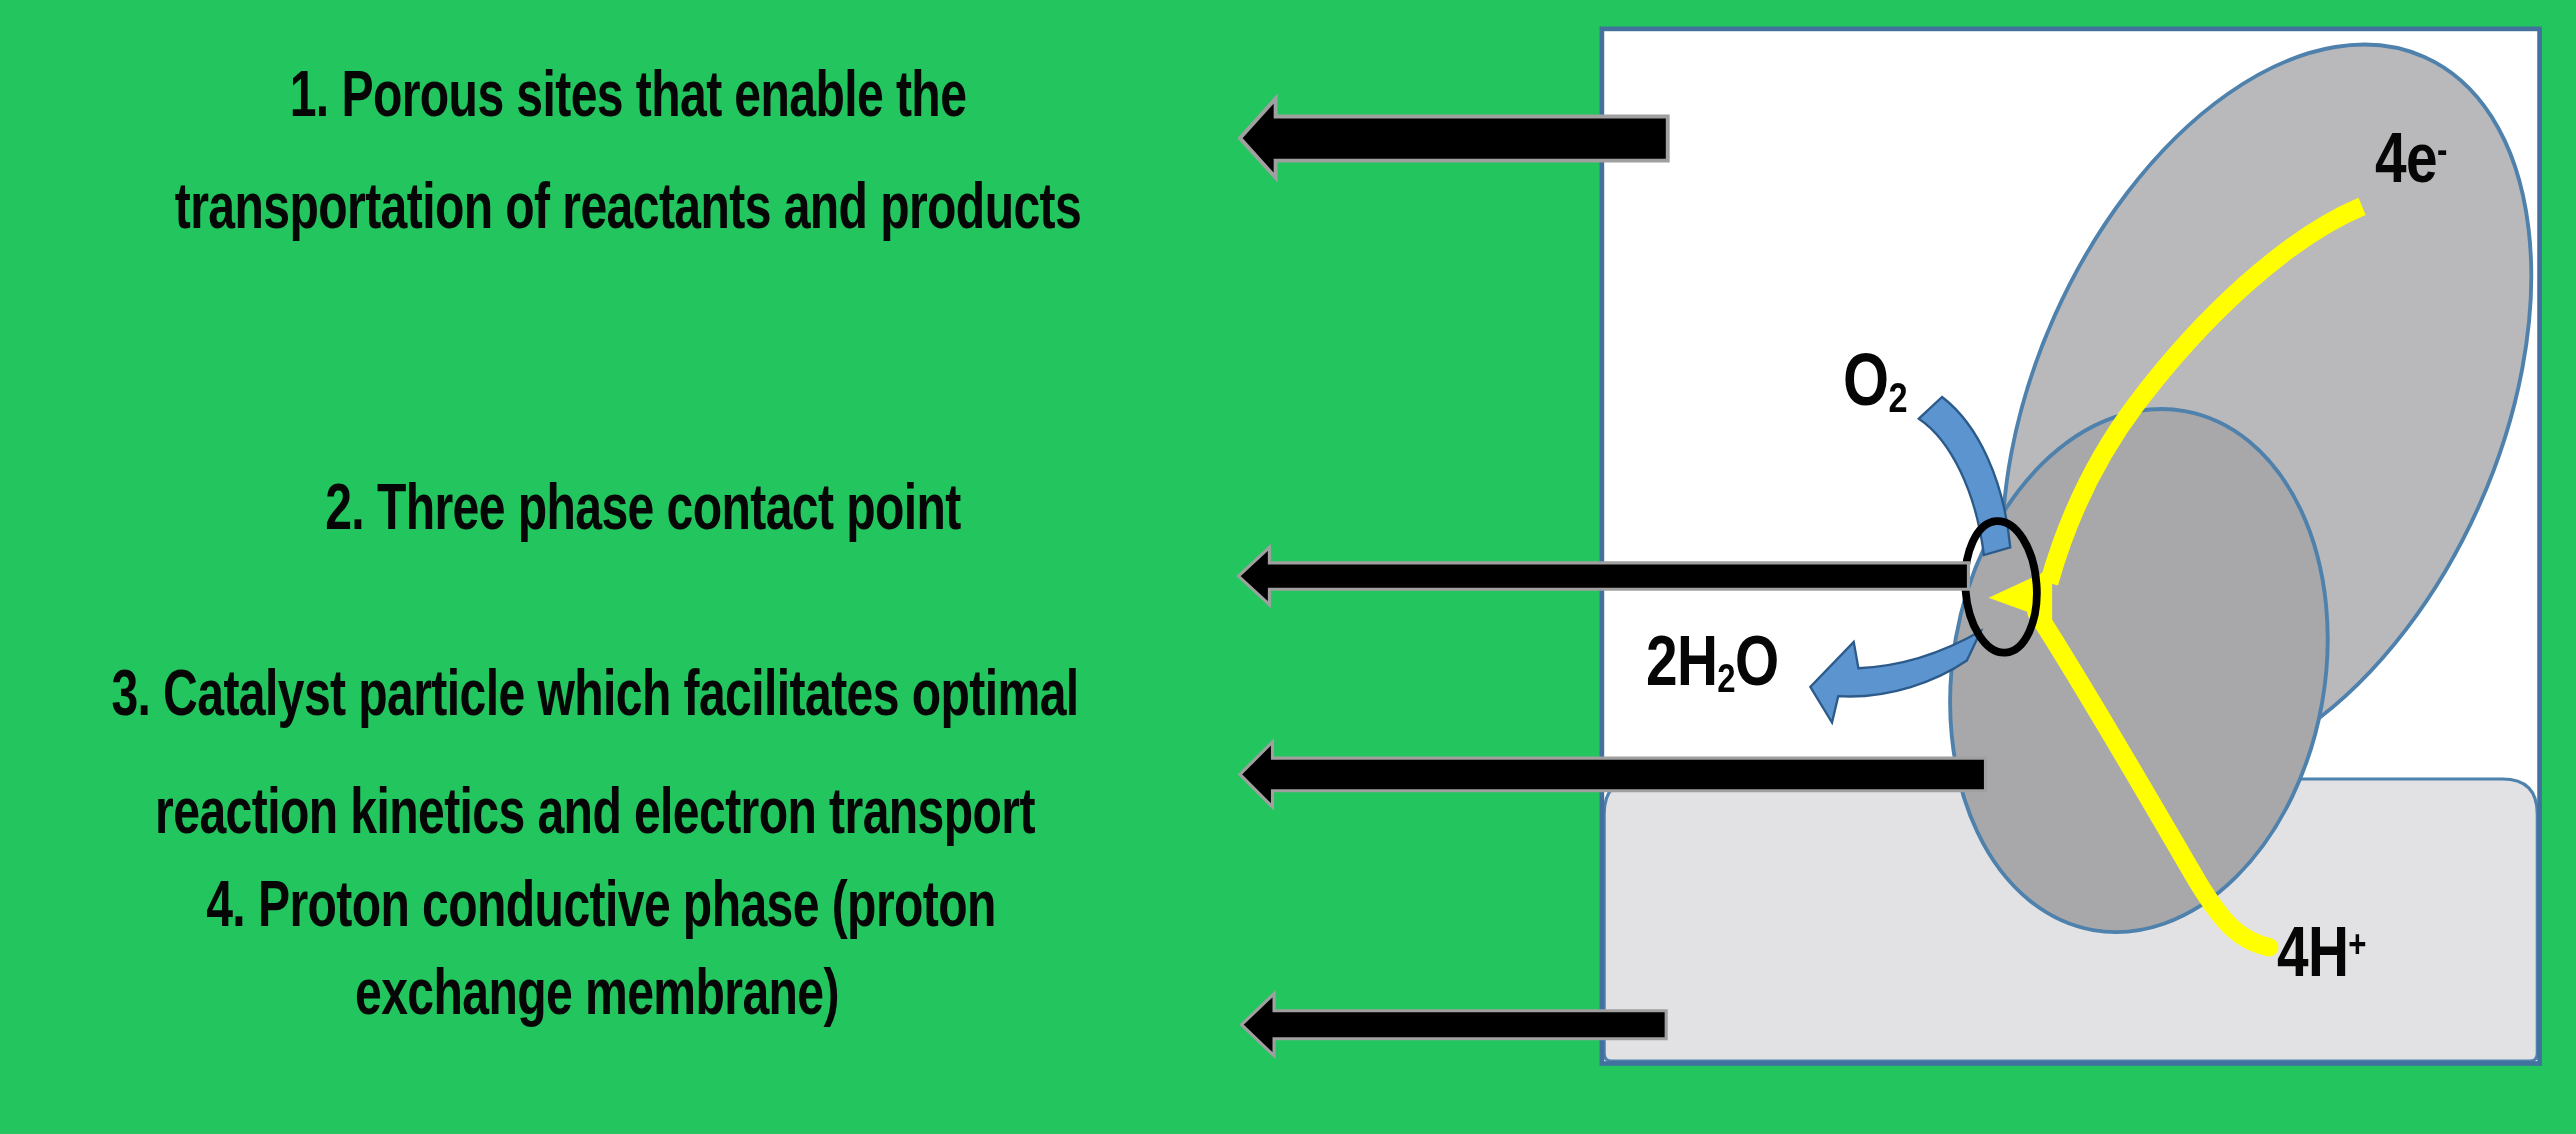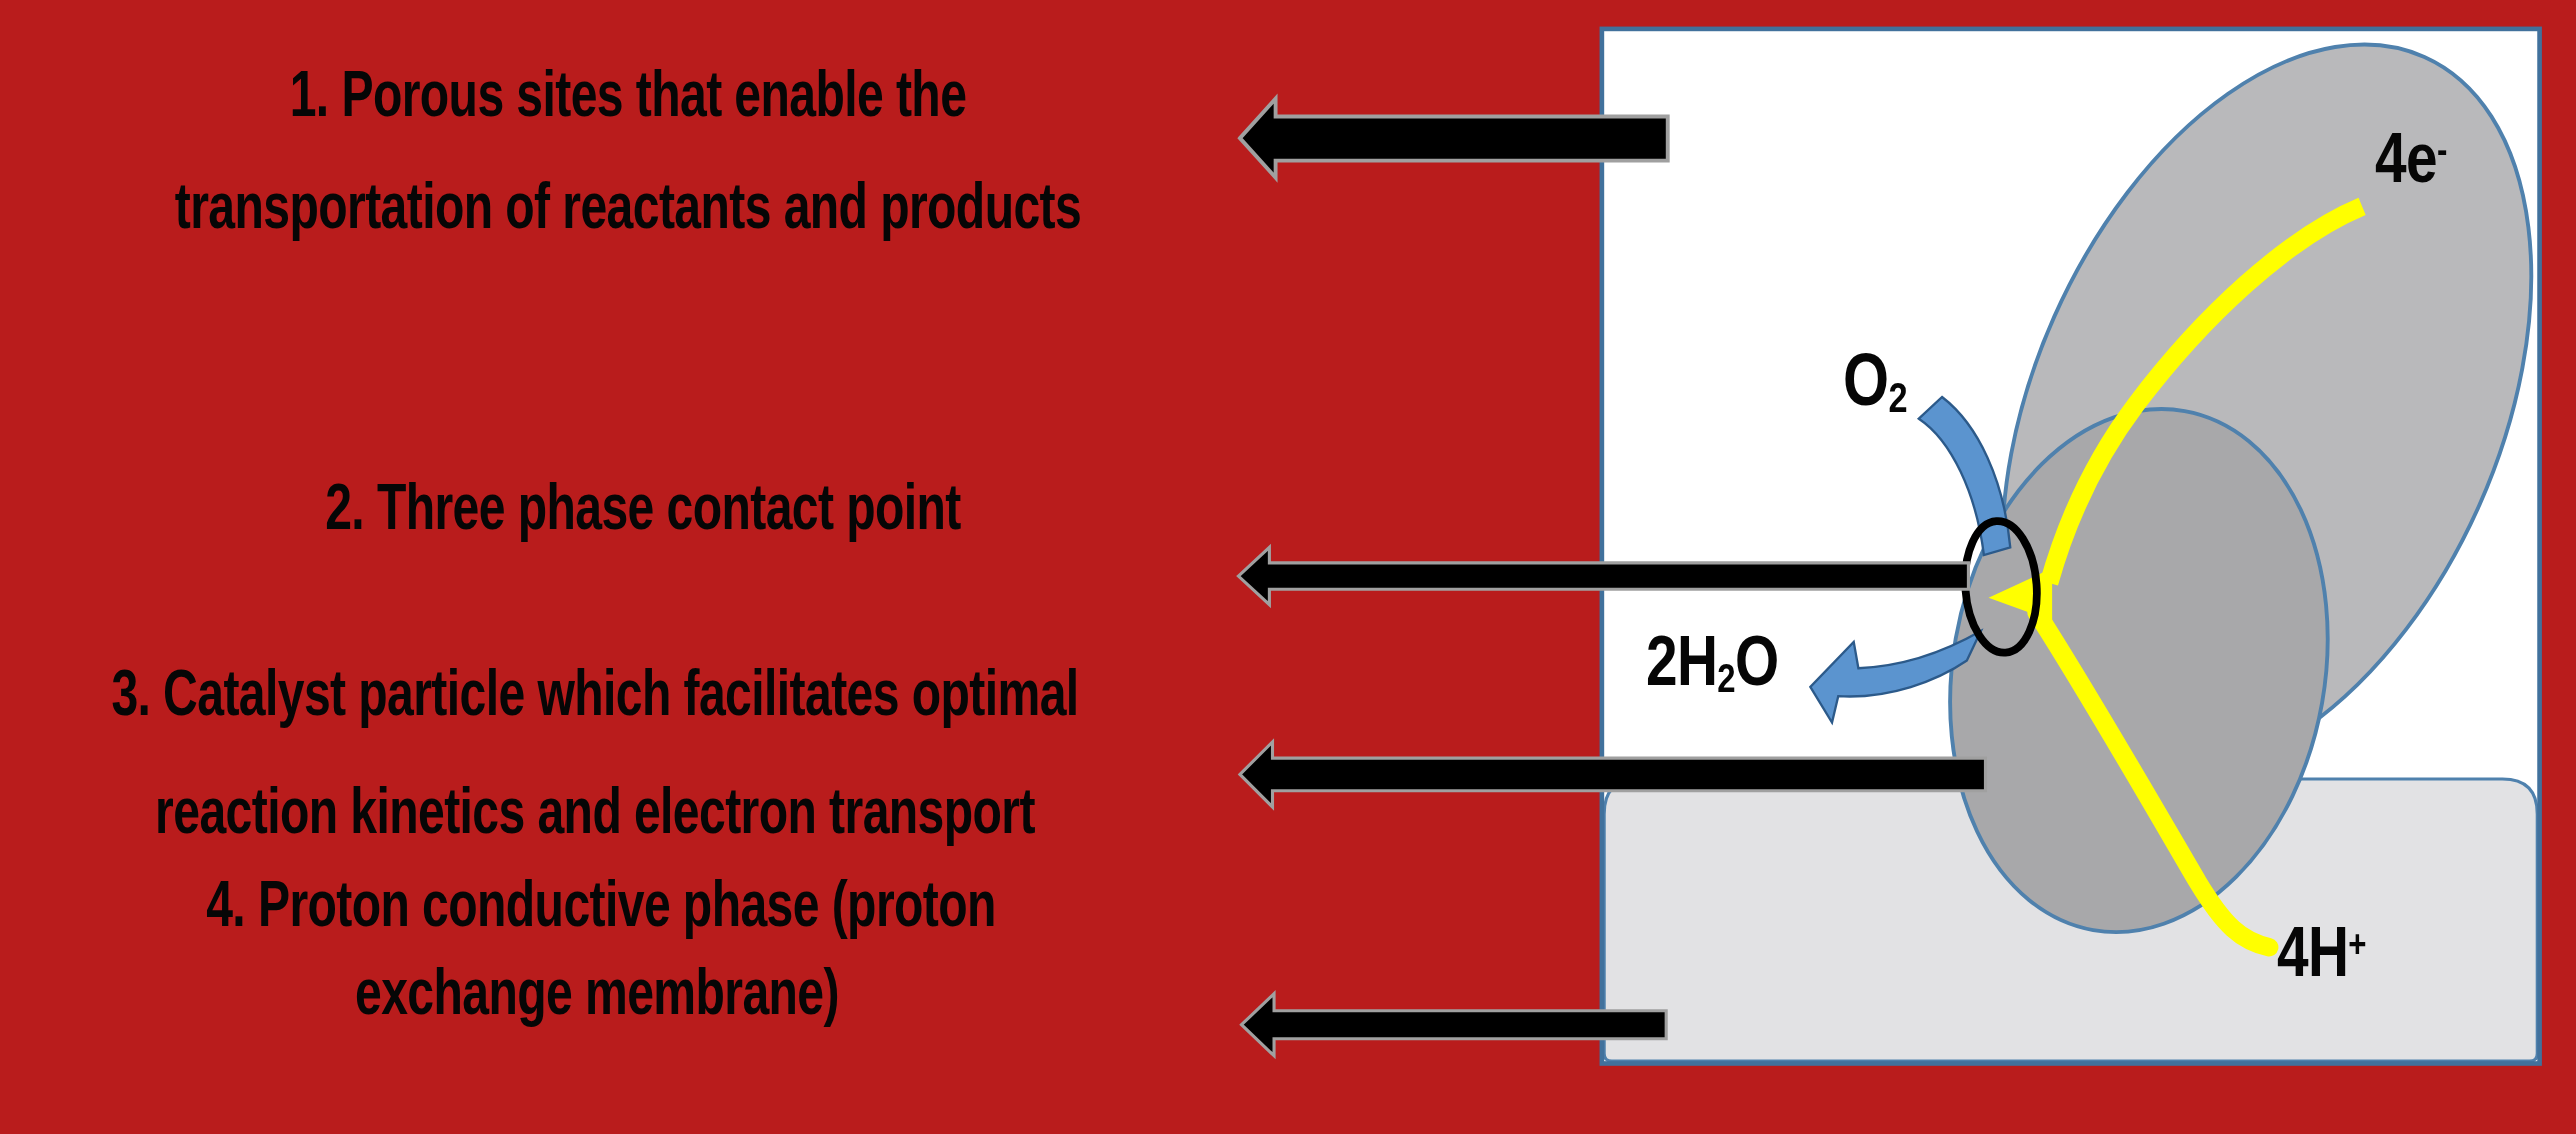--- a/index.html
+++ b/index.html
@@ -4,21 +4,21 @@
 <style>
   html, body {
     margin: 0;
     padding: 0;
     background: #ffffff;
   }
   .stage {
     position: relative;
     width: 2576px;
     height: 1135px;
-    background: #b91c1c;
+    background: #22c55e;
     overflow: hidden;
     font-family: "Liberation Sans", sans-serif;
   }
   .diagram-svg {
     position: absolute;
     left: 0;
     top: 0;
   }
   .lbl {
     position: absolute;

